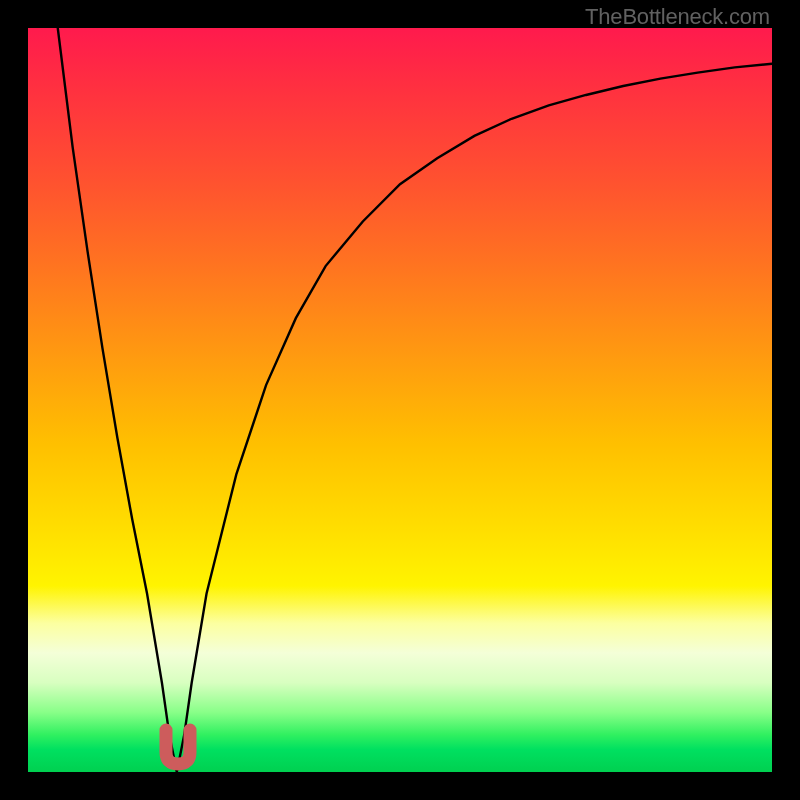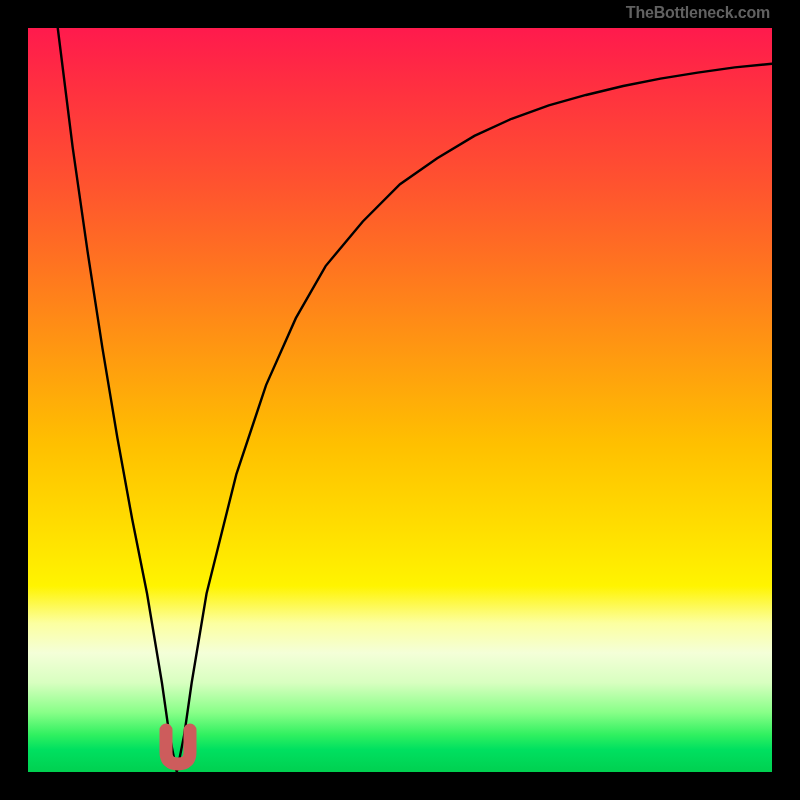--- a/index.html
+++ b/index.html
@@ -37,23 +37,23 @@
       #30f060 95%,
       #00e060 97%,
       #00d050 100%
     );
   }
   .watermark {
     position: absolute;
     top: 4px;
     right: 30px;
     font-family: Arial, Helvetica, sans-serif;
-    font-size: 16px;
+    font-size: 22px;
     color: #616161;
-    font-weight: 700;
+    font-weight: 400;
     letter-spacing: -0.2px;
   }
   svg.curve {
     position: absolute;
     left: 0;
     top: 0;
     width: 744px;
     height: 744px;
   }
 </style>

